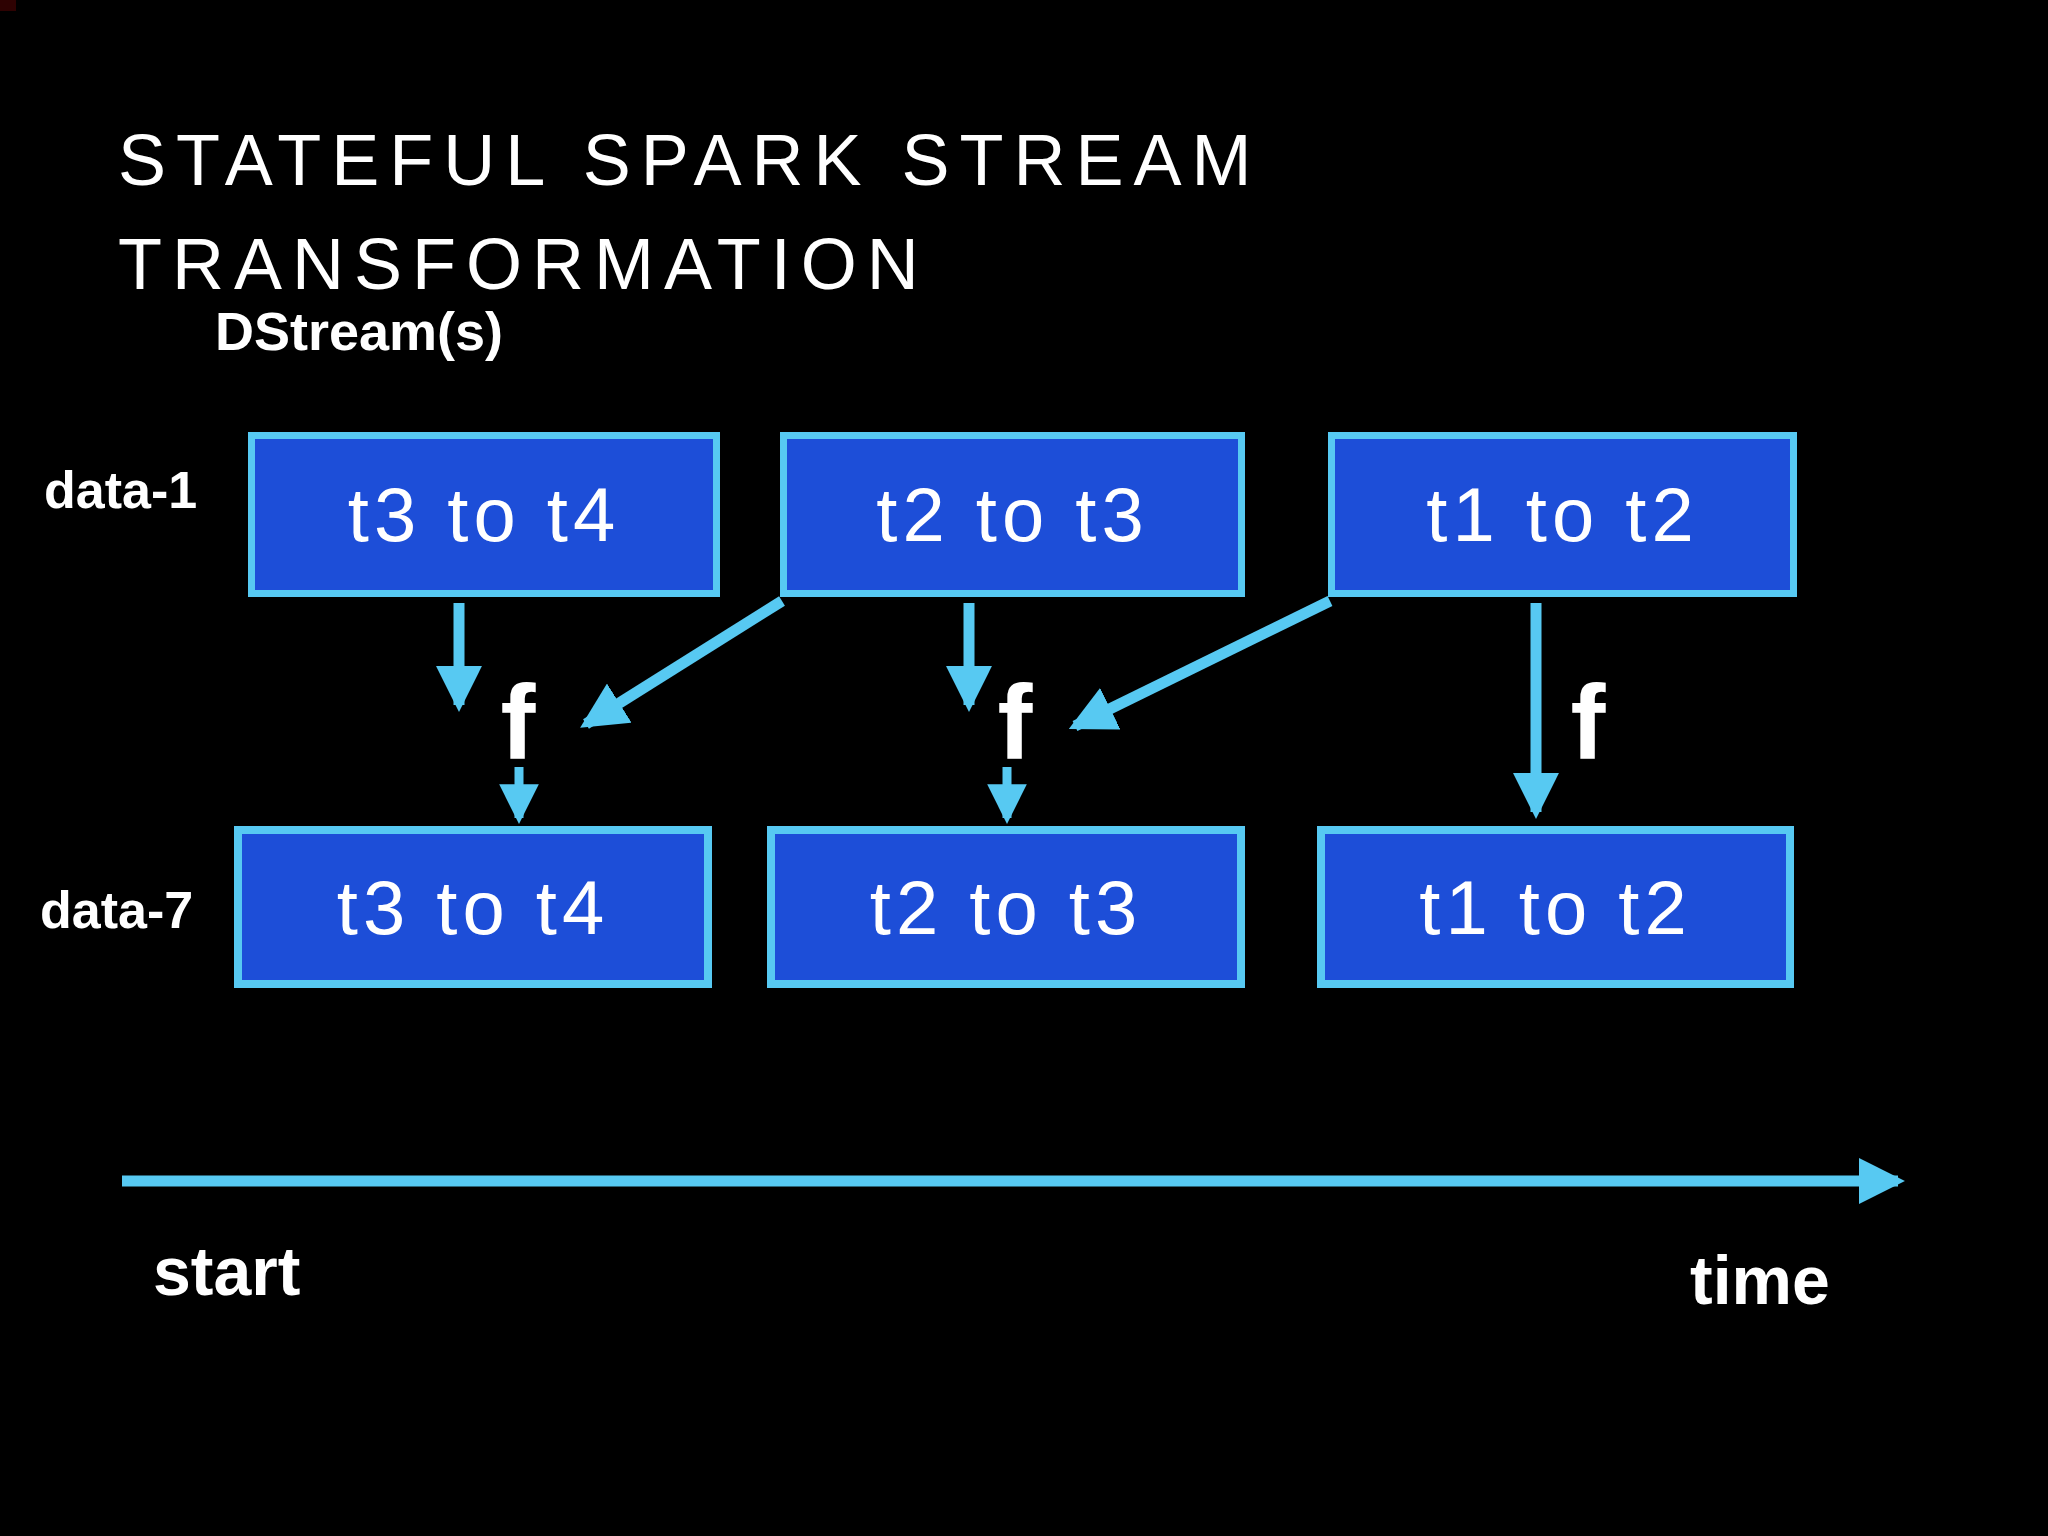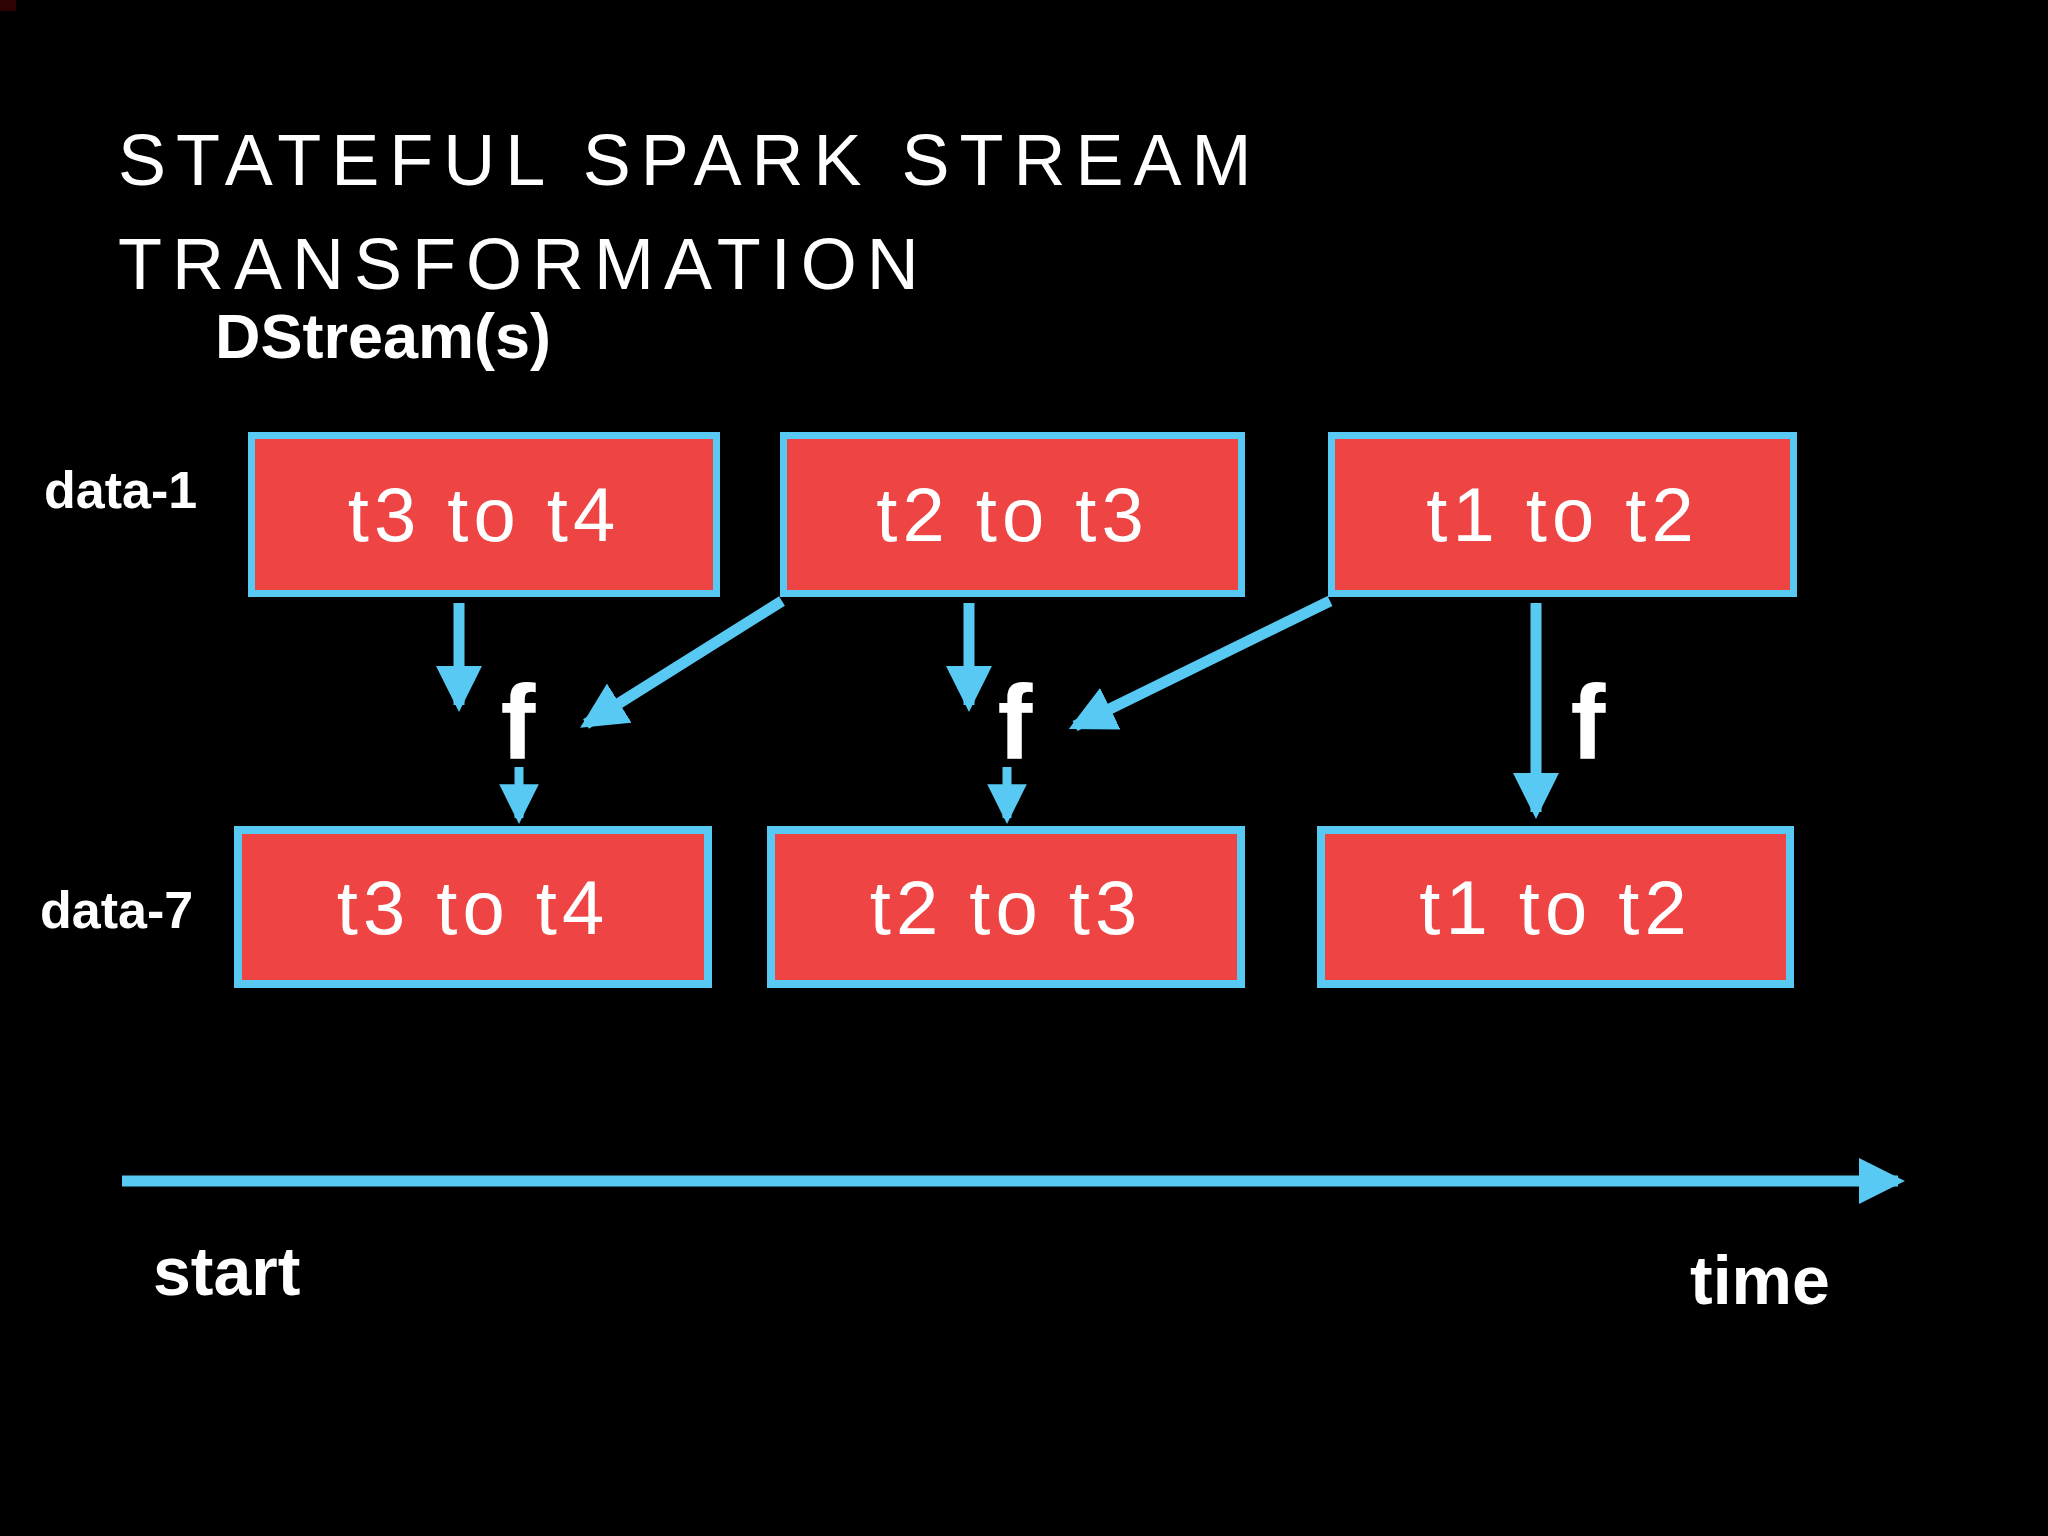--- a/index.html
+++ b/index.html
@@ -4,28 +4,28 @@
 <style>
   html,body{margin:0;padding:0;background:#000;}
   body{width:2048px;height:1536px;position:relative;overflow:hidden;
        font-family:"Liberation Sans",sans-serif;color:#fff;}
   .slide{position:absolute;inset:0;background:var(--bg,#000);}
 
   .artifact{position:absolute;left:0;top:0;width:16px;height:11px;background:#2e0202;}
 
   .title{position:absolute;left:118px;top:108px;font-size:72px;font-weight:400;
          letter-spacing:10px;line-height:104px;color:var(--text,#fff);white-space:nowrap;}
-  .subtitle{position:absolute;left:215px;top:300px;font-size:63px;font-weight:700;
+  .subtitle{position:absolute;left:215px;top:300px;font-size:54px;font-weight:700;
             letter-spacing:0px;color:var(--text,#fff);}
 
   .row-label{position:absolute;font-size:52px;font-weight:700;color:var(--text,#fff);}
   .row-label.d1{left:44px;top:460px;}
   .row-label.d2{left:40px;top:880px;}
 
-  .box{position:absolute;border:7px solid var(--accent,#57C9F2);background:#ef4444;
+  .box{position:absolute;border:7px solid var(--accent,#57C9F2);background:#1d4ed8;
        display:flex;align-items:center;justify-content:center;
        font-size:76px;font-weight:300;letter-spacing:5px;color:var(--text,#fff);
        box-sizing:border-box;white-space:nowrap;}
   
   .b11{left:248px;top:432px;width:472px;height:165px;}
   .b12{left:780px;top:432px;width:465px;height:165px;}
   .b13{left:1328px;top:432px;width:469px;height:165px;}
   
   .b21{left:234px;top:826px;width:478px;height:162px;border-width:8px;}
   .b22{left:767px;top:826px;width:478px;height:162px;border-width:8px;}

